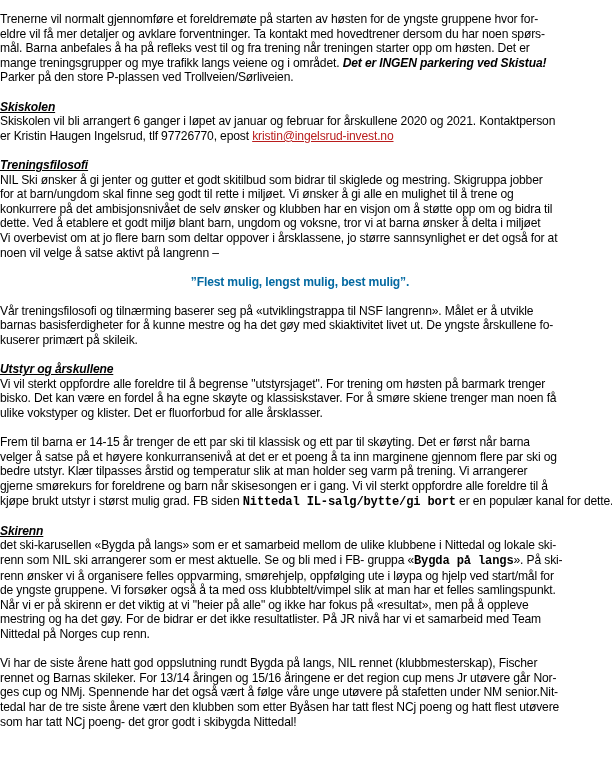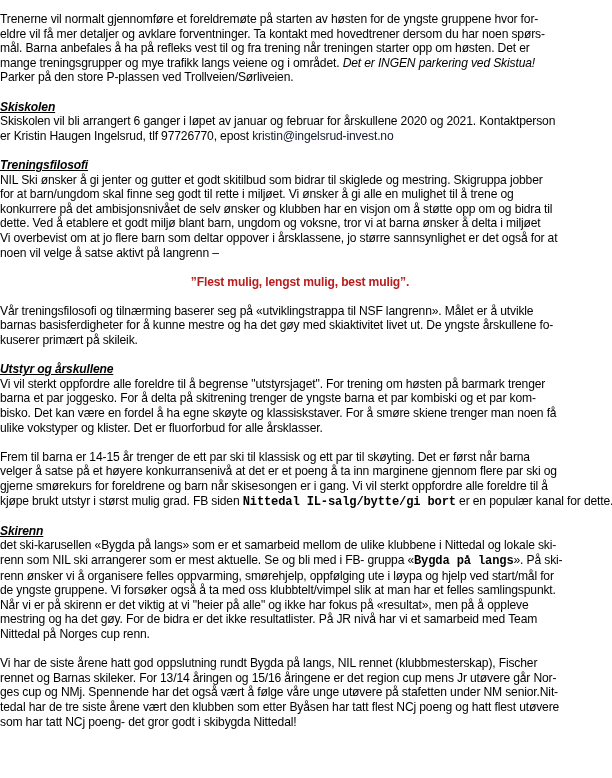--- a/index.html
+++ b/index.html
@@ -35,22 +35,22 @@
     .gap {
       height: 14.6px;
     }
     .heading {
       font-weight: bold;
       text-decoration: underline;
       display: block;
       font-style: italic;
     }
     .bold { font-weight: bold; font-family: Liberation Mono, monospace; }
-    .bolditalic { font-weight: normal; font-style: italic; }
-    .link { color: #0f172a; }
+    .bolditalic { font-weight: bold; font-style: italic; }
+    .link { text-decoration: underline; color: #b91c1c; }
     .slogan {
       display: block;
       text-align: center;
       font-weight: bold;
       color: #ee1111;
       width: 600px;
       padding-left: 0px;
     }
   </style>
 </head>
@@ -81,59 +81,59 @@
     <span class="line">NIL Ski ønsker å gi jenter og gutter et godt skitilbud som bidrar til skiglede og mestring. Skigruppa jobber</span>
     <span class="line">for at barn/ungdom skal finne seg godt til rette i miljøet. Vi ønsker å gi alle en mulighet til å trene og</span>
     <span class="line">konkurrere på det ambisjonsnivået de selv ønsker og klubben har en visjon om å støtte opp om og bidra til</span>
     <span class="line">dette. Ved å etablere et godt miljø blant barn, ungdom og voksne, tror vi at barna ønsker å delta i miljøet</span>
     <span class="line">Vi overbevist om at jo flere barn som deltar oppover i årsklassene, jo større sannsynlighet er det også for at</span>
     <span class="line">noen vil velge å satse aktivt på langrenn –</span>
   </div>
 
   <div class="gap"></div>
 
-  <span class="slogan" style="color: #b91c1c;">”Flest mulig, lengst mulig, best mulig”.</span>
+  <span class="slogan" style="color: #0369a1;">”Flest mulig, lengst mulig, best mulig”.</span>
 
   <div class="gap"></div>
 
   <div class="para">
     <span class="line">Vår treningsfilosofi og tilnærming baserer seg på «utviklingstrappa til NSF langrenn». Målet er å utvikle</span>
     <span class="line">barnas basisferdigheter for å kunne mestre og ha det gøy med skiaktivitet livet ut. De yngste årskullene fo-</span>
     <span class="line">kuserer primært på skileik.</span>
   </div>
 
   <div class="gap"></div>
 
   <div class="para">
     <span class="heading">Utstyr og årskullene</span>
     <span class="line">Vi vil sterkt oppfordre alle foreldre til å begrense "utstyrsjaget". For trening om høsten på barmark trenger</span>
-    <span class="line">barna et par joggesko. For å delta på skitrening trenger de yngste barna et par kombiski og et par kom-</span>
     <span class="line">bisko. Det kan være en fordel å ha egne skøyte og klassiskstaver. For å smøre skiene trenger man noen få</span>
     <span class="line">ulike vokstyper og klister. Det er fluorforbud for alle årsklasser.</span>
   </div>
 
   <div class="gap"></div>
 
   <div class="para">
     <span class="line">Frem til barna er 14-15 år trenger de ett par ski til klassisk og ett par til skøyting. Det er først når barna</span>
     <span class="line">velger å satse på et høyere konkurransenivå at det er et poeng å ta inn marginene gjennom flere par ski og</span>
+    <span class="line">bedre utstyr. Klær tilpasses årstid og temperatur slik at man holder seg varm på trening. Vi arrangerer</span>
     <span class="line">gjerne smørekurs for foreldrene og barn når skisesongen er i gang. Vi vil sterkt oppfordre alle foreldre til å</span>
     <span class="line"><span>kjøpe brukt utstyr i størst mulig grad. FB siden </span><span class="bold">Nittedal IL-salg/bytte/gi bort</span><span> er en populær kanal for dette.</span></span>
   </div>
 
   <div class="gap"></div>
 
   <div class="para">
     <span class="heading">Skirenn</span>
     <span class="line">det ski-karusellen «Bygda på langs» som er et samarbeid mellom de ulike klubbene i Nittedal og lokale ski-</span>
     <span class="line"><span>renn som NIL ski arrangerer som er mest aktuelle. Se og bli med i FB- gruppa «</span><span class="bold">Bygda på langs</span><span>». På ski-</span></span>
     <span class="line">renn ønsker vi å organisere felles oppvarming, smørehjelp, oppfølging ute i løypa og hjelp ved start/mål for</span>
     <span class="line">de yngste gruppene. Vi forsøker også å ta med oss klubbtelt/vimpel slik at man har et felles samlingspunkt.</span>
     <span class="line">Når vi er på skirenn er det viktig at vi "heier på alle" og ikke har fokus på «resultat», men på å oppleve</span>
-    <span class="line">mestring og ha det gøy. For de bidra er det ikke resultatlister. På JR nivå har vi et samarbeid med Team</span>
+    <span class="line">mestring og ha det gøy. For de bidrar er det ikke resultatlister. På JR nivå har vi et samarbeid med Team</span>
     <span class="line">Nittedal på Norges cup renn.</span>
   </div>
 
   <div class="gap"></div>
 
   <div class="para">
     <span class="line">Vi har de siste årene hatt god oppslutning rundt Bygda på langs, NIL rennet (klubbmesterskap), Fischer</span>
     <span class="line">rennet og Barnas skileker. For 13/14 åringen og 15/16 åringene er det region cup mens Jr utøvere går Nor-</span>
     <span class="line">ges cup og NMj. Spennende har det også vært å følge våre unge utøvere på stafetten under NM senior.Nit-</span>
     <span class="line">tedal har de tre siste årene vært den klubben som etter Byåsen har tatt flest NCj poeng og hatt flest utøvere</span>

